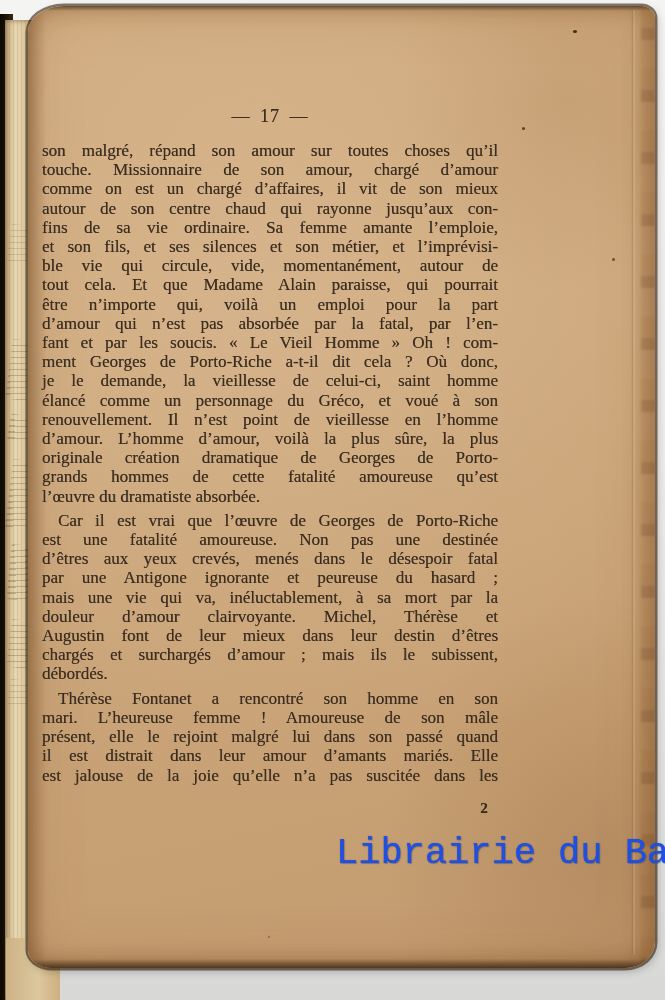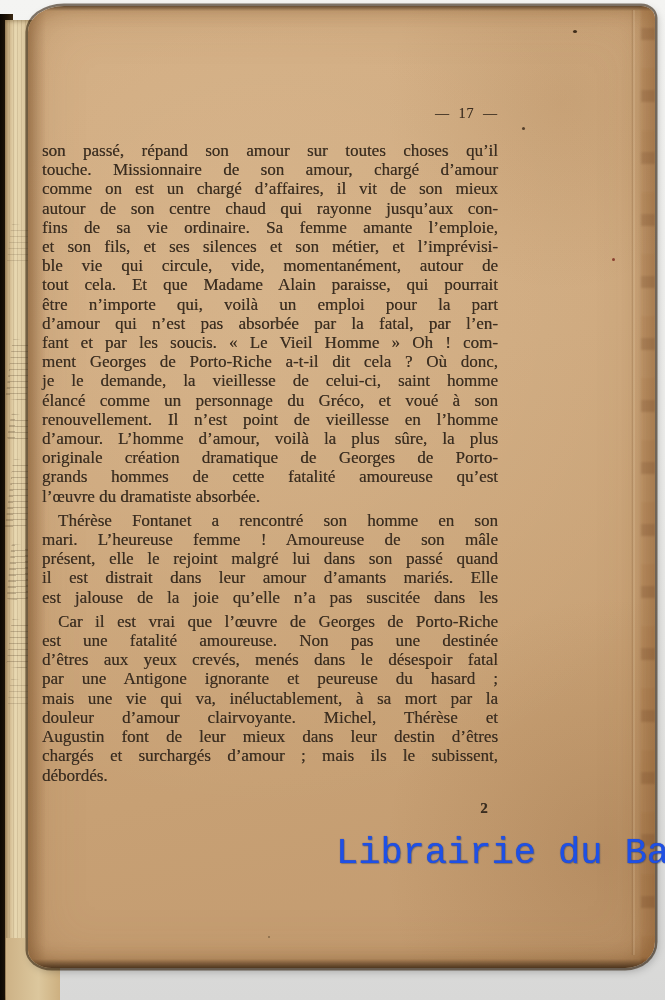--- a/index.html
+++ b/index.html
@@ -70,22 +70,22 @@
   .crease { position:absolute; left:603px; top:4px; width:4px; height:945px;
                 background:linear-gradient(90deg, transparent, rgba(115,78,42,.22) 40%, rgba(255,236,206,.25) 75%, transparent); }
   .speck { position:absolute; border-radius:50%; }
   .s1{left:494px;top:121px;width:3px;height:3px;background:#54402c}
   .s2{left:584px;top:252px;width:3px;height:3px;background:#8a4030}
   .s3{left:545px;top:24px;width:4px;height:3px;background:#3f2d1a}
   .s4{left:96px;top:556px;width:2px;height:2px;background:#5a452e}
   .s5{left:240px;top:930px;width:2px;height:2px;background:#6b5236;opacity:.7}
 
   .header {
-    position:absolute; left:14px; top:100px; width:456px; text-align:right;
-    font-size:14px; color:#3a2d20; letter-spacing:1px; word-spacing:4px;
+    position:absolute; left:14px; top:100px; width:456px; text-align:center;
+    font-size:18px; color:#3a2d20; letter-spacing:1px; word-spacing:4px;
     text-shadow:.3px .3px .3px rgba(58,45,32,.6);
   }
   .body-text {
     position:absolute; left:14px; top:135px; width:456px;
     font-size:17px; line-height:19.2px; color:#3a2d20;
     text-shadow:.3px .3px .35px rgba(58,45,32,.6);
   }
   .para + .para { margin-top:5px; }
   .para.indent .line:first-child { text-indent:16px; }
   .line { text-align:justify; text-align-last:justify; }
@@ -129,57 +129,57 @@
     <div class="crease"></div>
     <div class="speck s1"></div>
     <div class="speck s2"></div>
     <div class="speck s3"></div>
     <div class="speck s4"></div>
     <div class="speck s5"></div>
 
     <div class="header">— 17 —</div>
     <div class="body-text">
         <div class="para">
-          <div class="line">son passé, répand son amour sur toutes choses qu’il</div>
+          <div class="line">son malgré, répand son amour sur toutes choses qu’il</div>
           <div class="line">touche. Missionnaire de son amour, chargé d’amour</div>
           <div class="line">comme on est un chargé d’affaires, il vit de son mieux</div>
           <div class="line">autour de son centre chaud qui rayonne jusqu’aux con-</div>
           <div class="line">fins de sa vie ordinaire. Sa femme amante l’emploie,</div>
           <div class="line">et son fils, et ses silences et son métier, et l’imprévisi-</div>
           <div class="line">ble vie qui circule, vide, momentanément, autour de</div>
           <div class="line">tout cela. Et que Madame Alain paraisse, qui pourrait</div>
           <div class="line">être n’importe qui, voilà un emploi pour la part</div>
           <div class="line">d’amour qui n’est pas absorbée par la fatal, par l’en-</div>
           <div class="line">fant et par les soucis. « Le Vieil Homme » Oh ! com-</div>
           <div class="line">ment Georges de Porto-Riche a-t-il dit cela ? Où donc,</div>
           <div class="line">je le demande, la vieillesse de celui-ci, saint homme</div>
           <div class="line">élancé comme un personnage du Gréco, et voué à son</div>
           <div class="line">renouvellement. Il n’est point de vieillesse en l’homme</div>
           <div class="line">d’amour. <span class="it">L’homme d’amour</span>, voilà la plus sûre, la plus</div>
           <div class="line">originale création dramatique de Georges de Porto-</div>
           <div class="line">grands hommes de cette fatalité amoureuse qu’est</div>
           <div class="line last">l’œuvre du dramatiste absorbée.</div>
         </div>
         <div class="para indent">
-          <div class="line">Thérèse Fontanet a rencontré son homme en son</div>
-          <div class="line">mari. L’heureuse femme ! Amoureuse de son mâle</div>
-          <div class="line">présent, elle le rejoint malgré lui dans son passé quand</div>
-          <div class="line">il est distrait dans leur amour d’amants mariés. Elle</div>
-          <div class="line">est jalouse de la joie qu’elle n’a pas suscitée dans les</div>
-        </div>
-        <div class="para indent">
           <div class="line">Car il est vrai que l’œuvre de Georges de Porto-Riche</div>
           <div class="line">est une fatalité amoureuse. Non pas une destinée</div>
           <div class="line">d’êtres aux yeux crevés, menés dans le désespoir fatal</div>
           <div class="line">par une Antigone ignorante et peureuse du hasard ;</div>
           <div class="line">mais une vie qui va, inéluctablement, à sa mort par la</div>
           <div class="line">douleur d’amour clairvoyante. Michel, Thérèse et</div>
           <div class="line">Augustin font de leur mieux dans leur destin d’êtres</div>
           <div class="line">chargés et surchargés d’amour ; mais ils le subissent,</div>
           <div class="line last">débordés.</div>
         </div>
+        <div class="para indent">
+          <div class="line">Thérèse Fontanet a rencontré son homme en son</div>
+          <div class="line">mari. L’heureuse femme ! Amoureuse de son mâle</div>
+          <div class="line">présent, elle le rejoint malgré lui dans son passé quand</div>
+          <div class="line">il est distrait dans leur amour d’amants mariés. Elle</div>
+          <div class="line">est jalouse de la joie qu’elle n’a pas suscitée dans les</div>
+        </div>
       </div>
     <div class="sig">2</div>
   </div>
 
   <div class="watermark">Librairie du Bassin</div>
 
 </div>
 
 </body></html>

